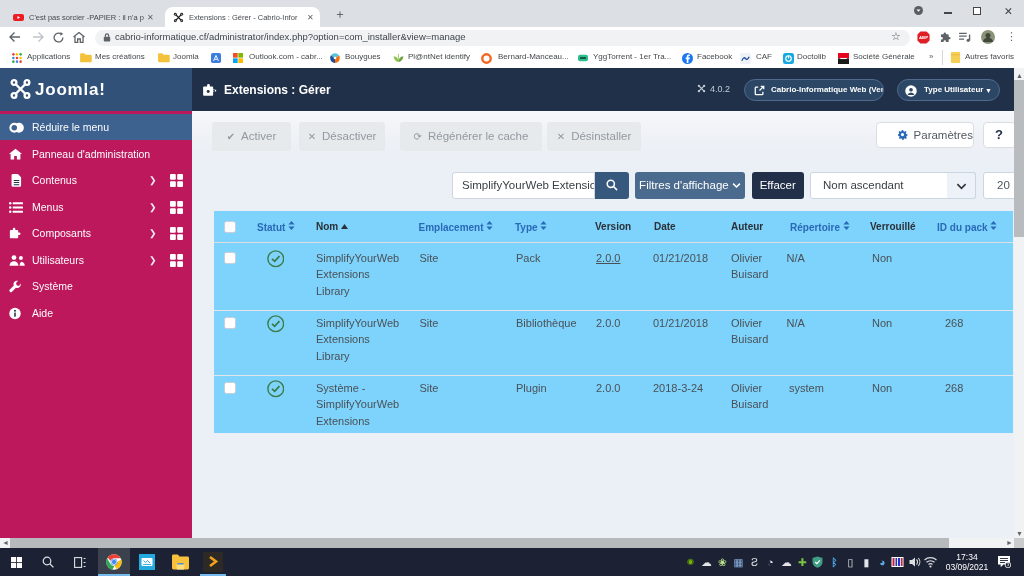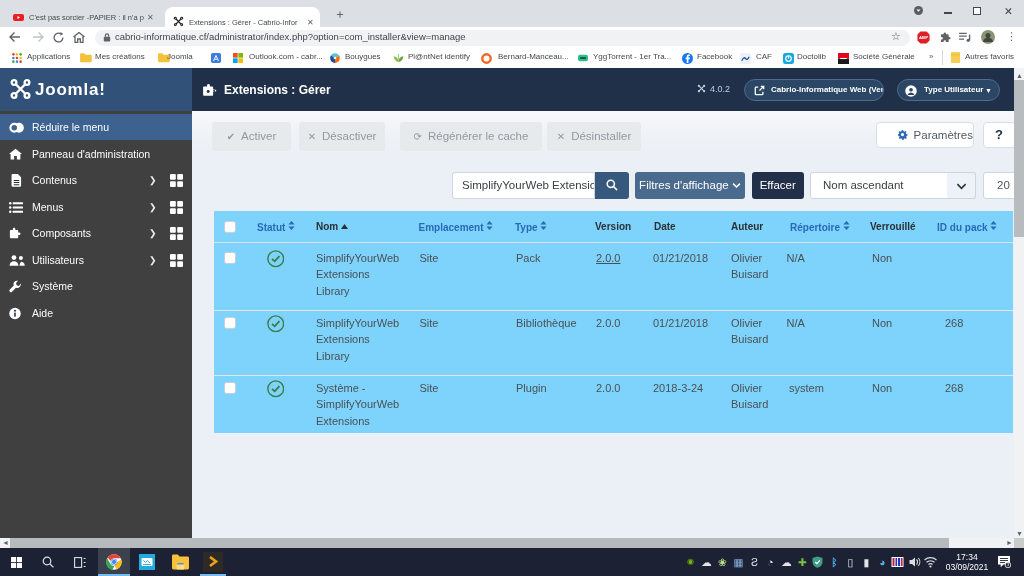--- a/index.html
+++ b/index.html
@@ -5,21 +5,21 @@
 * { margin:0; padding:0; box-sizing:border-box; }
 html,body { width:1024px; height:576px; overflow:hidden; font-family:"Liberation Sans", sans-serif; }
 body { position:relative; background:#fff; }
 .abs { position:absolute; }
 
 
 #tabstrip { position:absolute; left:0; top:0; width:1024px; height:27px; background:#dcdfe3; }
 .tab { position:absolute; top:7px; height:20px; font-size:7.5px; color:#45494d; display:flex; align-items:center; }
 #tab1 { left:10px; width:147px; }
 #tab1 .tabtext { width:118px; overflow:hidden; white-space:nowrap; }
-#tab2 { left:165px; width:155px; background:#fff; border-radius:8px 8px 0 0; padding-left:8px;align-items:flex-end; }
+#tab2 { left:165px; width:155px; background:#fff; border-radius:8px 8px 0 0; padding-left:8px; }
 #tab2 .tabtext { width:118px; overflow:hidden; white-space:nowrap; }
 .tclose { color:#5f6368; font-size:8px; }
 #newtab { position:absolute; left:334px; top:7px; width:14px; height:14px; color:#45484d; font-size:12px; line-height:14px; }
 
 #addrbar { position:absolute; left:0; top:27px; width:1024px; height:20px; background:#fff; }
 .navic { position:absolute; top:3px; color:#5f6368; font-size:12px; line-height:14px; }
 #omnibox { position:absolute; left:95px; top:2.5px; width:815px; height:16px; background:#f0f2f4; border-radius:8px; }
 #urltxt { position:absolute; left:115px; top:3.5px; font-size:9.5px; color:#3f454c; }
 
 #bookbar { position:absolute; left:0; top:47px; width:1024px; height:21px; background:#fff; }
@@ -27,21 +27,21 @@
 .bkic { position:absolute; top:5px; }
 
 
 #jheader { position:absolute; left:0; top:68px; width:1014px; height:43px; background:#203048; }
 #jlogo { position:absolute; left:0; top:0; width:192px; height:43px; background:#315179; }
 #jtitle { position:absolute; left:224px; top:14.5px; color:#fff; font-size:12px; font-weight:bold; }
 #jver { position:absolute; left:710px; top:16px; color:#c2cbd8; font-size:9px; }
 .hpill { position:absolute; top:11px; height:22px; background:#2b4765; border:1px solid #50698c; border-radius:11px; color:#fff; font-size:8px; font-weight:bold; line-height:20px; white-space:nowrap; overflow:hidden; }
 
 
-#sidebar { position:absolute; left:0; top:111px; width:192px; height:427px; background:#404040; }
+#sidebar { position:absolute; left:0; top:111px; width:192px; height:427px; background:#be185d; }
 #reduire { position:absolute; left:0; top:3px; width:192px; height:25.5px; background:#3d6290; }
 .mitem { position:absolute; left:0; width:192px; height:27px; color:#fbfcfd; font-size:10.5px; }
 .mico { position:absolute; left:9px; top:7px; width:14px; height:13px; }
 .mtxt { position:absolute; left:32px; top:7px; }
 .mchev { position:absolute; left:149px; top:8px; font-size:9px; color:#e8ecf1; }
 .mgrid { position:absolute; left:170px; top:7px; width:13px; height:13px; }
 
 
 #toolbar { position:absolute; left:192px; top:111px; width:822px; height:50px; background:linear-gradient(#f6f8fa, #eef1f6 55%, #ebf0f6); }
 .tbtn { position:absolute; top:11px; height:29px; background:#e7eaec; border-radius:3px; color:#9199a0; font-size:11.5px; line-height:29px; text-align:center; }
@@ -180,21 +180,21 @@
       </g>
     </svg>
   <div class="bk" style="left:27px">Applications</div>
   <svg class="bkic" style="left:80px;top:6px" width="12" height="10" viewBox="0 0 13 11">
       <path d="M0 1.5 a1.2 1.2 0 0 1 1.2-1.2 h3.4 l1.4 1.6 h5.6 a1.2 1.2 0 0 1 1.2 1.2 v6 a1.2 1.2 0 0 1-1.2 1.2 H1.2 A1.2 1.2 0 0 1 0 9.1 Z" fill="#f3c13a"></path>
     </svg>
   <div class="bk" style="left:95px">Mes créations</div>
   <svg class="bkic" style="left:158px;top:6px" width="12" height="10" viewBox="0 0 13 11">
       <path d="M0 1.5 a1.2 1.2 0 0 1 1.2-1.2 h3.4 l1.4 1.6 h5.6 a1.2 1.2 0 0 1 1.2 1.2 v6 a1.2 1.2 0 0 1-1.2 1.2 H1.2 A1.2 1.2 0 0 1 0 9.1 Z" fill="#f3c13a"></path>
     </svg>
-  <div class="bk" style="left:167px">Joomla</div>
+  <div class="bk" style="left:173px">Joomla</div>
   <svg class="bkic" style="left:211px;top:6px" width="10" height="10" viewBox="0 0 12 12">
       <rect width="12" height="12" rx="2" fill="#3e7de0"></rect>
       <path d="M3 9.5 L6 3 L9 9.5 M4.3 7.5 h3.4" stroke="#fff" stroke-width="1.1" fill="none"></path>
     </svg>
   <svg class="bkic" style="left:233px;top:6px" width="10" height="10" viewBox="0 0 12 12">
       <rect width="5.6" height="5.6" fill="#f25022"></rect>
       <rect x="6.4" width="5.6" height="5.6" fill="#7fba00"></rect>
       <rect y="6.4" width="5.6" height="5.6" fill="#00a4ef"></rect>
       <rect x="6.4" y="6.4" width="5.6" height="5.6" fill="#ffb900"></rect>
     </svg>

